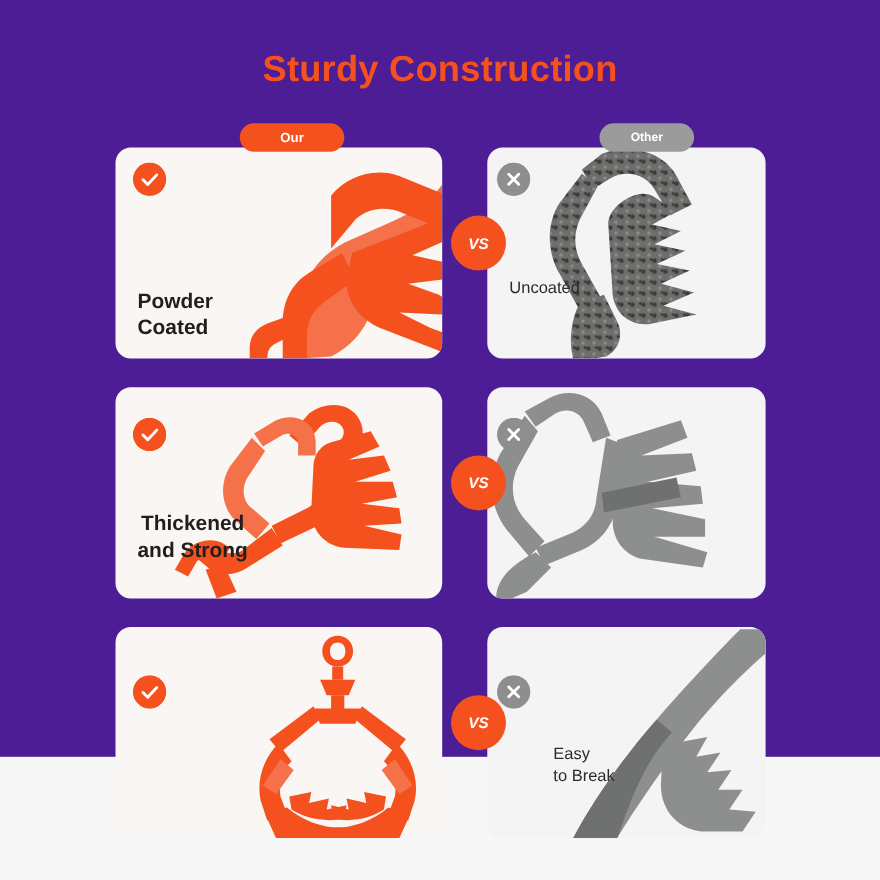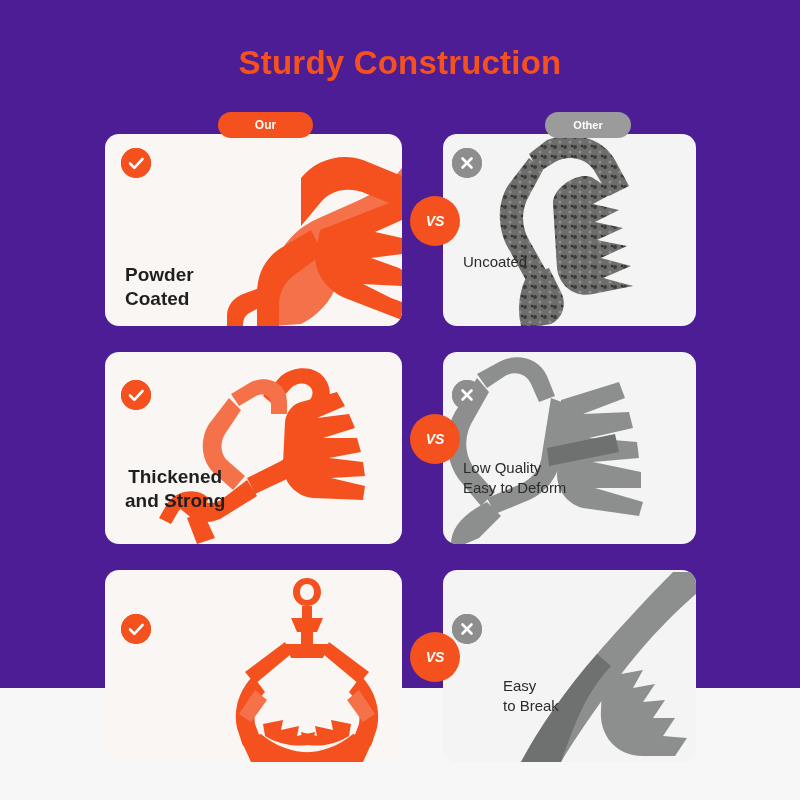--- a/index.html
+++ b/index.html
@@ -270,22 +270,20 @@
             <path d="M34 26 L46 40 L28 72 C20 88 22 106 34 120 L52 140 L38 154 L18 130 C2 110 0 82 12 60 Z"></path>
             <path d="M108 46 L124 52 L118 104 C116 124 104 140 86 148 L52 162 L44 146 L78 132 C90 126 98 116 99 102 Z"></path>
             <path d="M118 48 L176 30 L182 46 L140 62 L186 60 L190 76 L146 86 L194 90 L196 106 L150 110 L198 120 L198 136 L152 136 L200 150 L196 164 L140 156 C124 152 114 138 114 122 Z"></path>
             <path d="M44 150 L58 164 L36 186 L22 192 L8 192 C8 176 20 162 44 150 Z"></path>
           </g>
           <g fill="#6f7170">
             <path d="M104 96 L172 82 L176 100 L106 114 Z"></path>
           </g>
         </svg>
       </div>
-      <div class="cap-other p2">Low Quality
-Easy to Deform</div>
     </div>
 
     <div class="mark check m-our">
       <svg width="30" height="30" viewBox="0 0 30 30">
         <circle cx="15" cy="15" r="15" fill="#f4511e"></circle>
         <path d="M9 15.5 L13.3 19.8 L21.5 11" stroke="#ffffff" stroke-width="2.6" fill="none" stroke-linecap="round" stroke-linejoin="round"></path>
       </svg>
     </div>
     <div class="mark cross m-other">
       <svg width="30" height="30" viewBox="0 0 30 30">

